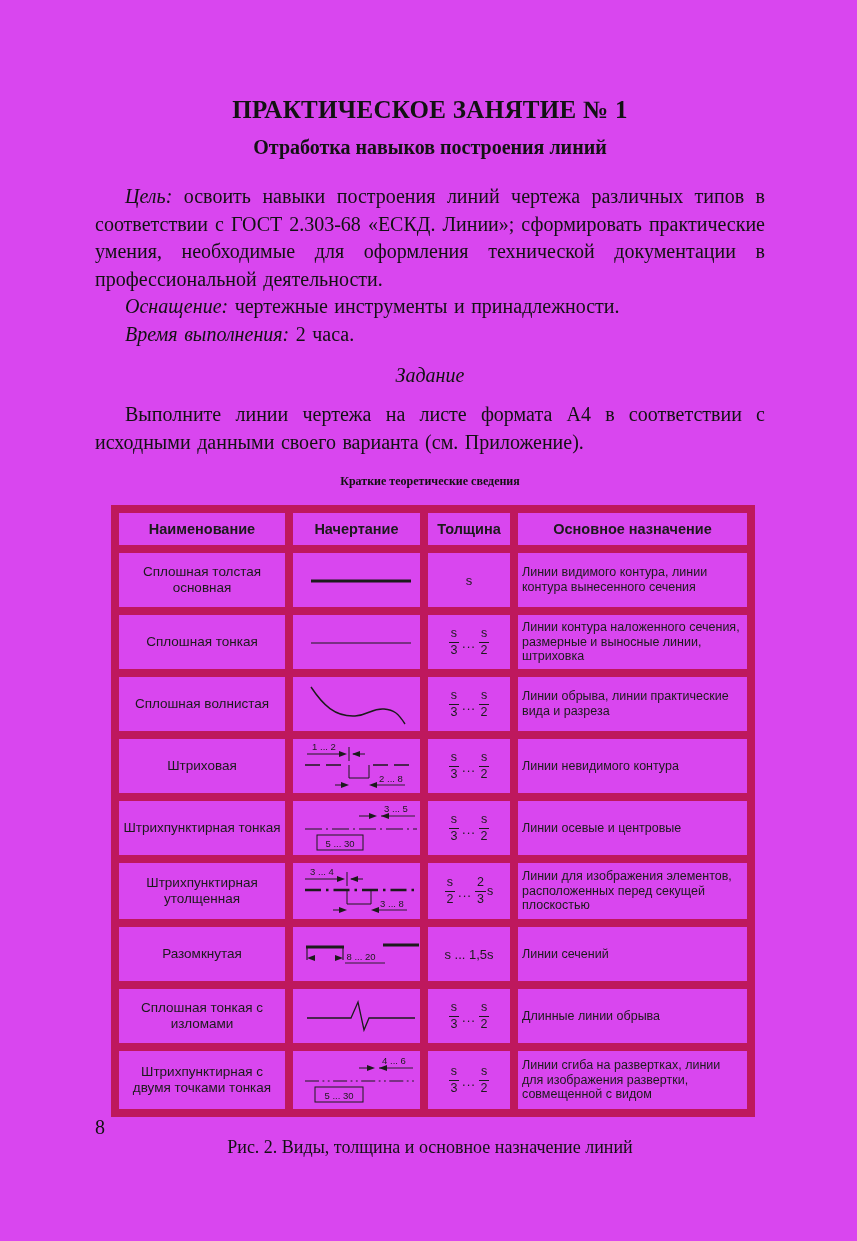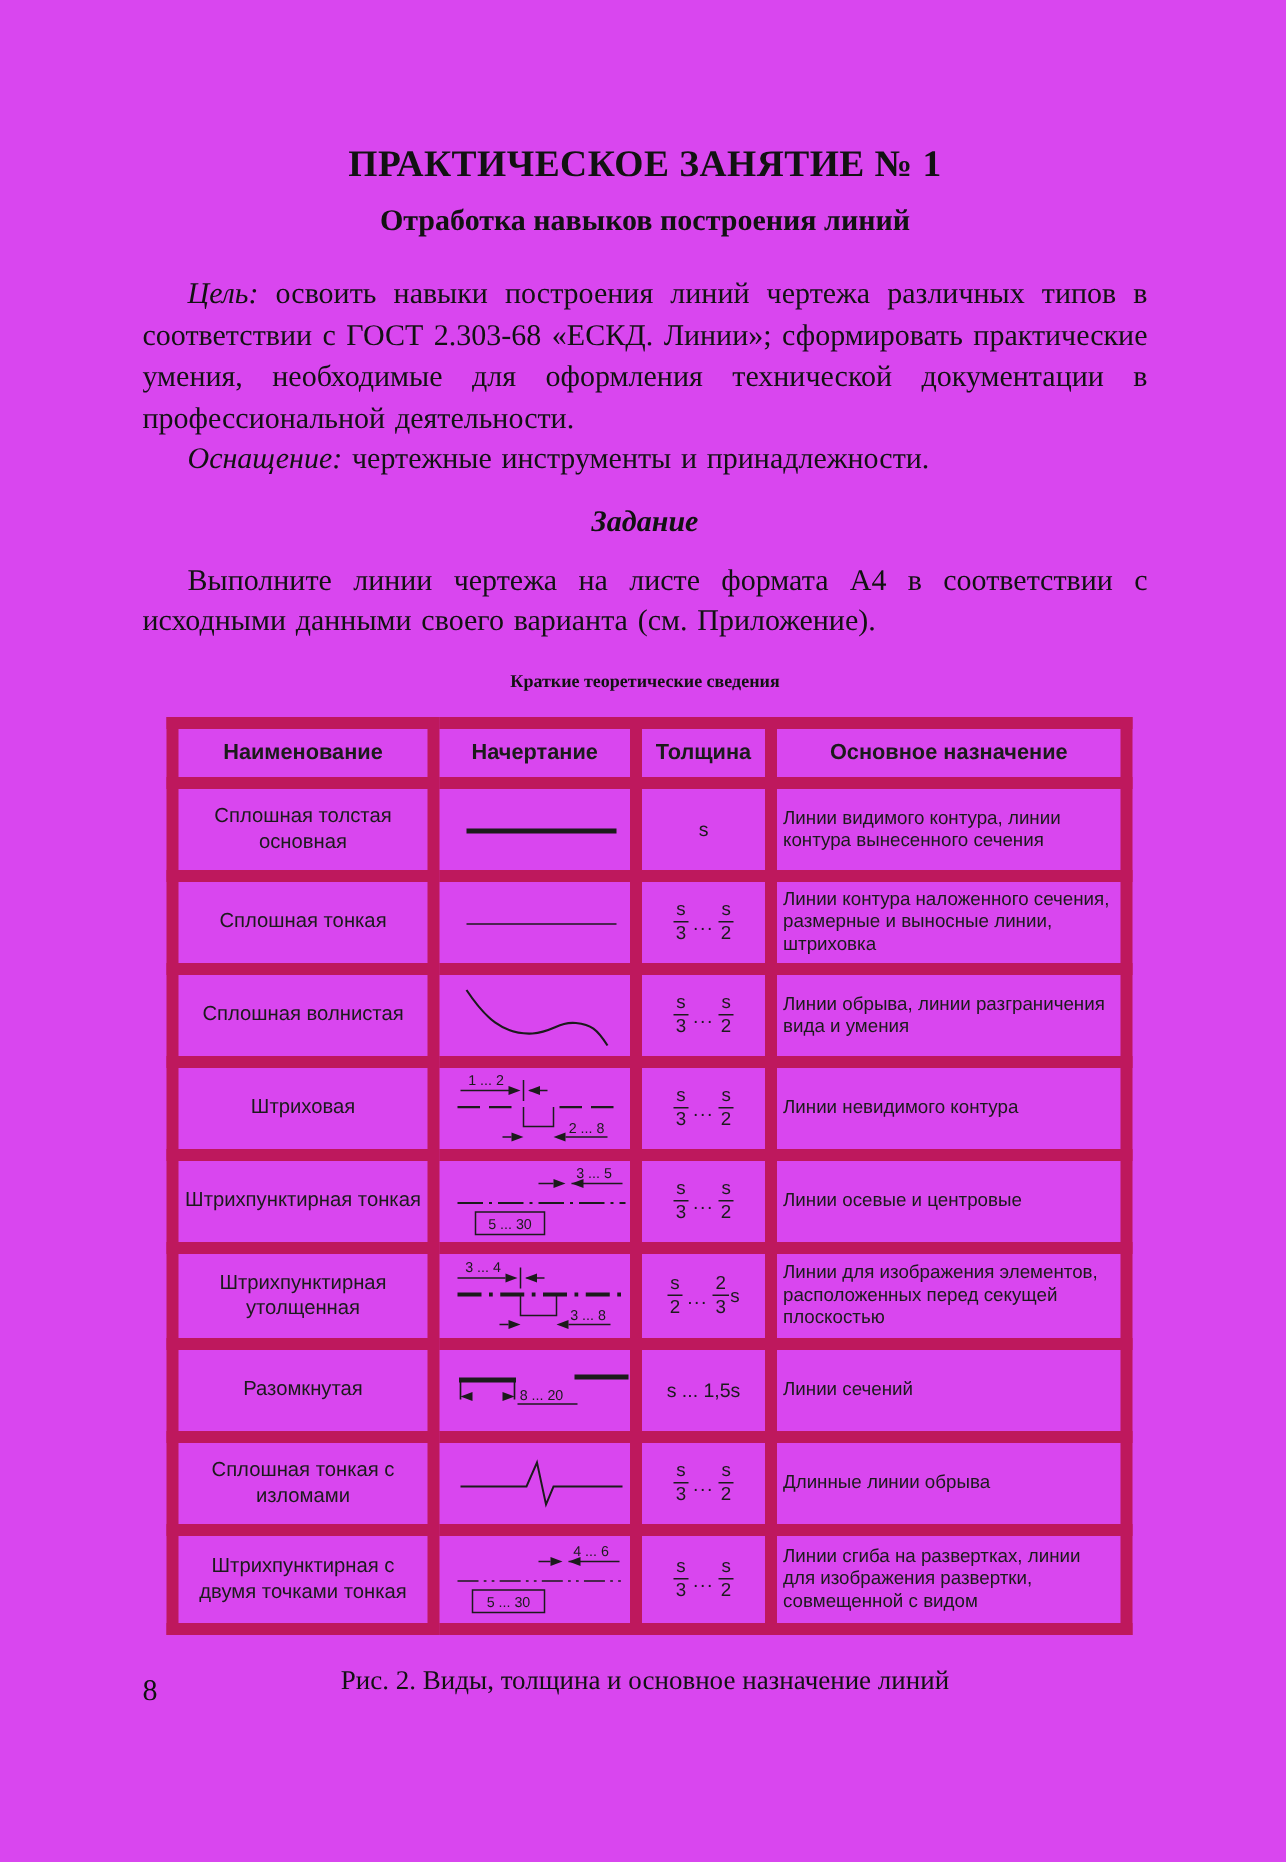--- a/index.html
+++ b/index.html
@@ -3,21 +3,21 @@
 <meta charset="utf-8">
 <style>
   html,body{margin:0;padding:0;background:#ffffff;}
   .page{position:relative;width:857px;height:1241px;background:#d946ef;
         font-family:"Liberation Serif",serif;color:#121212;overflow:hidden;}
   .content{position:absolute;left:95px;top:96px;width:670px;}
   .title{font-size:25px;font-weight:bold;text-align:center;margin:0 0 12px 0;letter-spacing:.3px;}
   .subtitle{font-size:20px;font-weight:bold;text-align:center;margin:0 0 24px 0;}
   p.bodytext{font-size:20px;line-height:27.5px;text-align:justify;text-indent:30px;margin:0;word-spacing:1.5px;}
   .lead{font-style:italic;}
-  .task-heading{font-size:20px;font-weight:bold;font-style:italic;text-align:center;margin:16px 0 14px 0;}
+  .task-heading{font-size:20px;font-weight:normal;font-style:italic;text-align:center;margin:16px 0 14px 0;}
   .theory-heading{font-size:12px;font-weight:bold;text-align:center;margin:18px 0 16px 0;}
 
   table.lines{border-collapse:collapse;table-layout:fixed;width:636px;margin-left:16px;
               font-family:"Liberation Sans",sans-serif;color:#1b1b1b;}
   table.lines th,table.lines td{border:8px solid #be185d;vertical-align:middle;padding:2px 4px;}
   table.lines th{font-size:14.5px;height:26px;padding:3px 2px;}
   td.name{font-size:13.5px;text-align:center;line-height:1.2;}
   td.draw{text-align:right;padding:1px 2px;}
   td.thick{text-align:center;font-size:13px;}
   td.purpose{font-size:12.5px;line-height:1.18;padding:2px 4px 2px 5px;}
@@ -43,20 +43,21 @@
 <body>
 
 <div class="page">
   <div class="content">
 
     <h1 class="title">ПРАКТИЧЕСКОЕ ЗАНЯТИЕ № 1</h1>
     <h2 class="subtitle">Отработка навыков построения линий</h2>
 
     <p class="bodytext"><span class="lead">Цель:</span><span> освоить навыки построения линий чертежа различных типов в соответствии с ГОСТ 2.303-68 «ЕСКД. Линии»; сформировать практические умения, необходимые для оформления технической документации в профессиональной деятельности.</span></p>
     <p class="bodytext"><span class="lead">Оснащение:</span><span> чертежные инструменты и принадлежности.</span></p>
+    <p class="bodytext"><span class="lead">Время выполнения:</span><span> 2 часа.</span></p>
 
     <h3 class="task-heading">Задание</h3>
     <p class="bodytext">Выполните линии чертежа на листе формата А4 в соответствии с исходными данными своего варианта (см. Приложение).</p>
 
     <h4 class="theory-heading">Краткие теоретические сведения</h4>
 
     <table class="lines">
       <colgroup>
           <col style="width:174px">
           <col style="width:135px">
@@ -100,21 +101,21 @@
         <tr class="r3">
           <td class="name">Сплошная волнистая</td>
           <td class="draw">
             <svg class="draw-svg" width="128" height="50" viewBox="0 0 128 50">
               <path class="ln" d="M14,8 C26,26 38,38 58,37 C72,36 75,29 87,30 C97,31 101,34 108,45" stroke-width="1.4"></path>
             </svg>
           </td>
           <td class="thick">
             <span class="frac"><span class="num">s</span><span class="den">3</span></span><span class="dots">...</span><span class="frac"><span class="num">s</span><span class="den">2</span></span>
           </td>
-          <td class="purpose">Линии обрыва, линии разграничения вида и умения</td>
+          <td class="purpose">Линии обрыва, линии практические вида и разреза</td>
         </tr>
 
         <tr class="r4">
           <td class="name">Штриховая</td>
           <td class="draw">
             <svg class="draw-svg" width="128" height="50" viewBox="0 0 128 50">
               <text x="27" y="9" text-anchor="middle">1 ... 2</text>
               <line x1="10" y1="13" x2="47" y2="13" stroke-width="1"></line>
               <path class="ar" d="M50,13 l-8,-3 l0,6 z"></path>
               <line x1="52" y1="6" x2="52" y2="20" stroke-width="1"></line>

